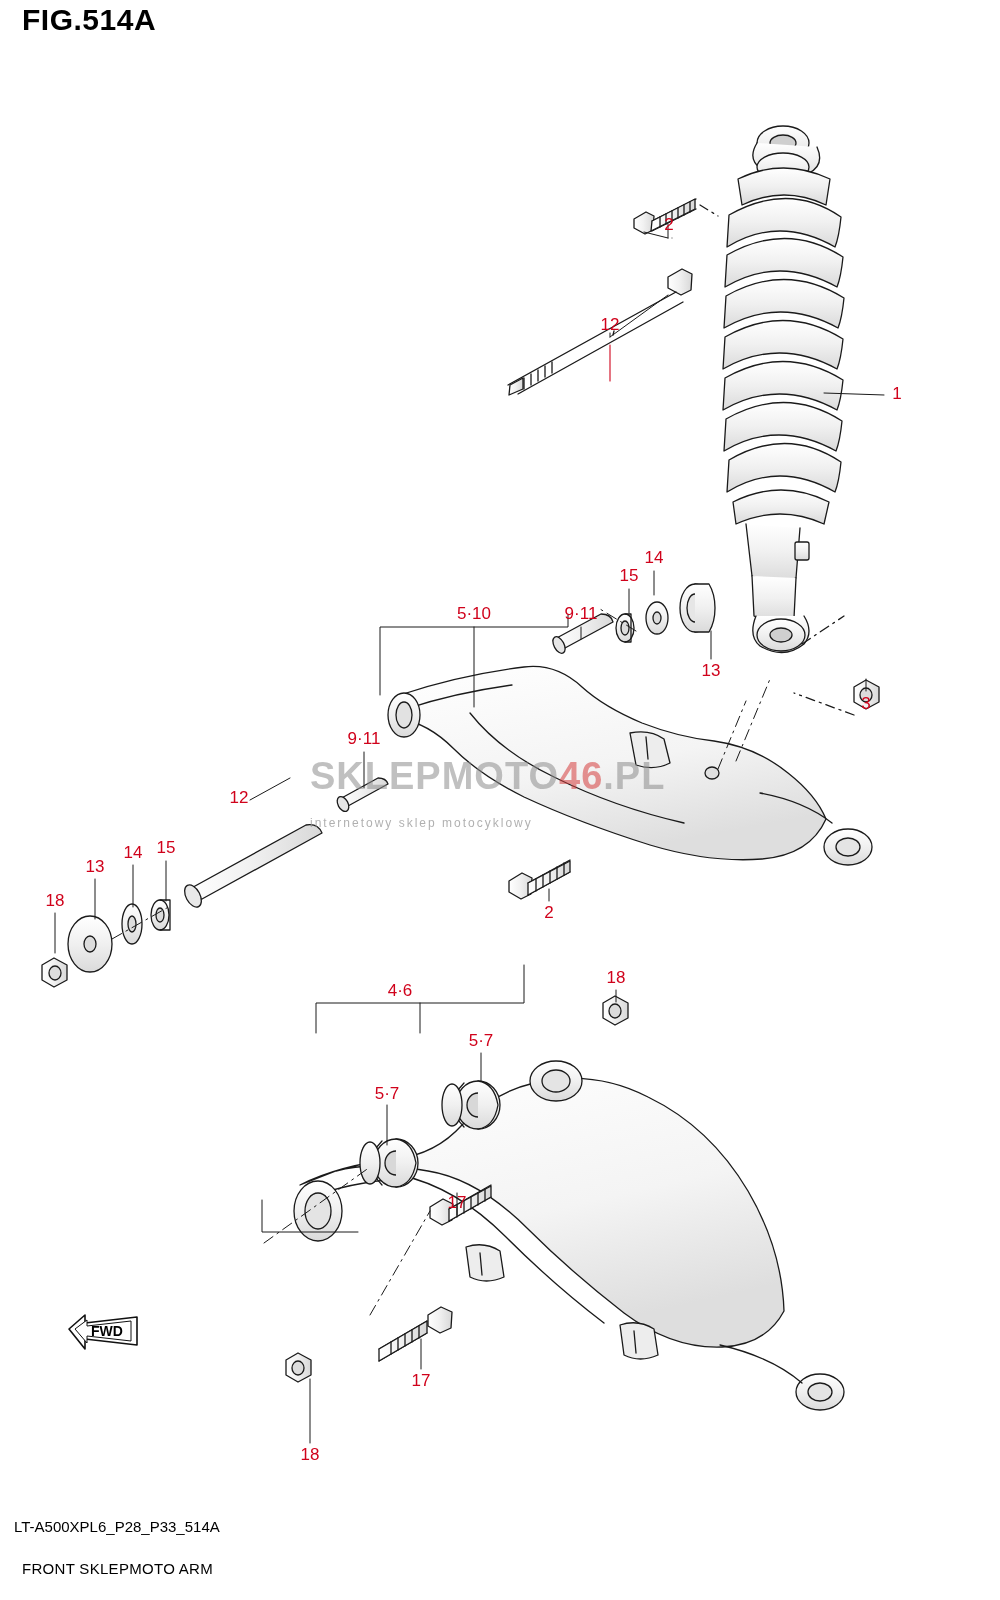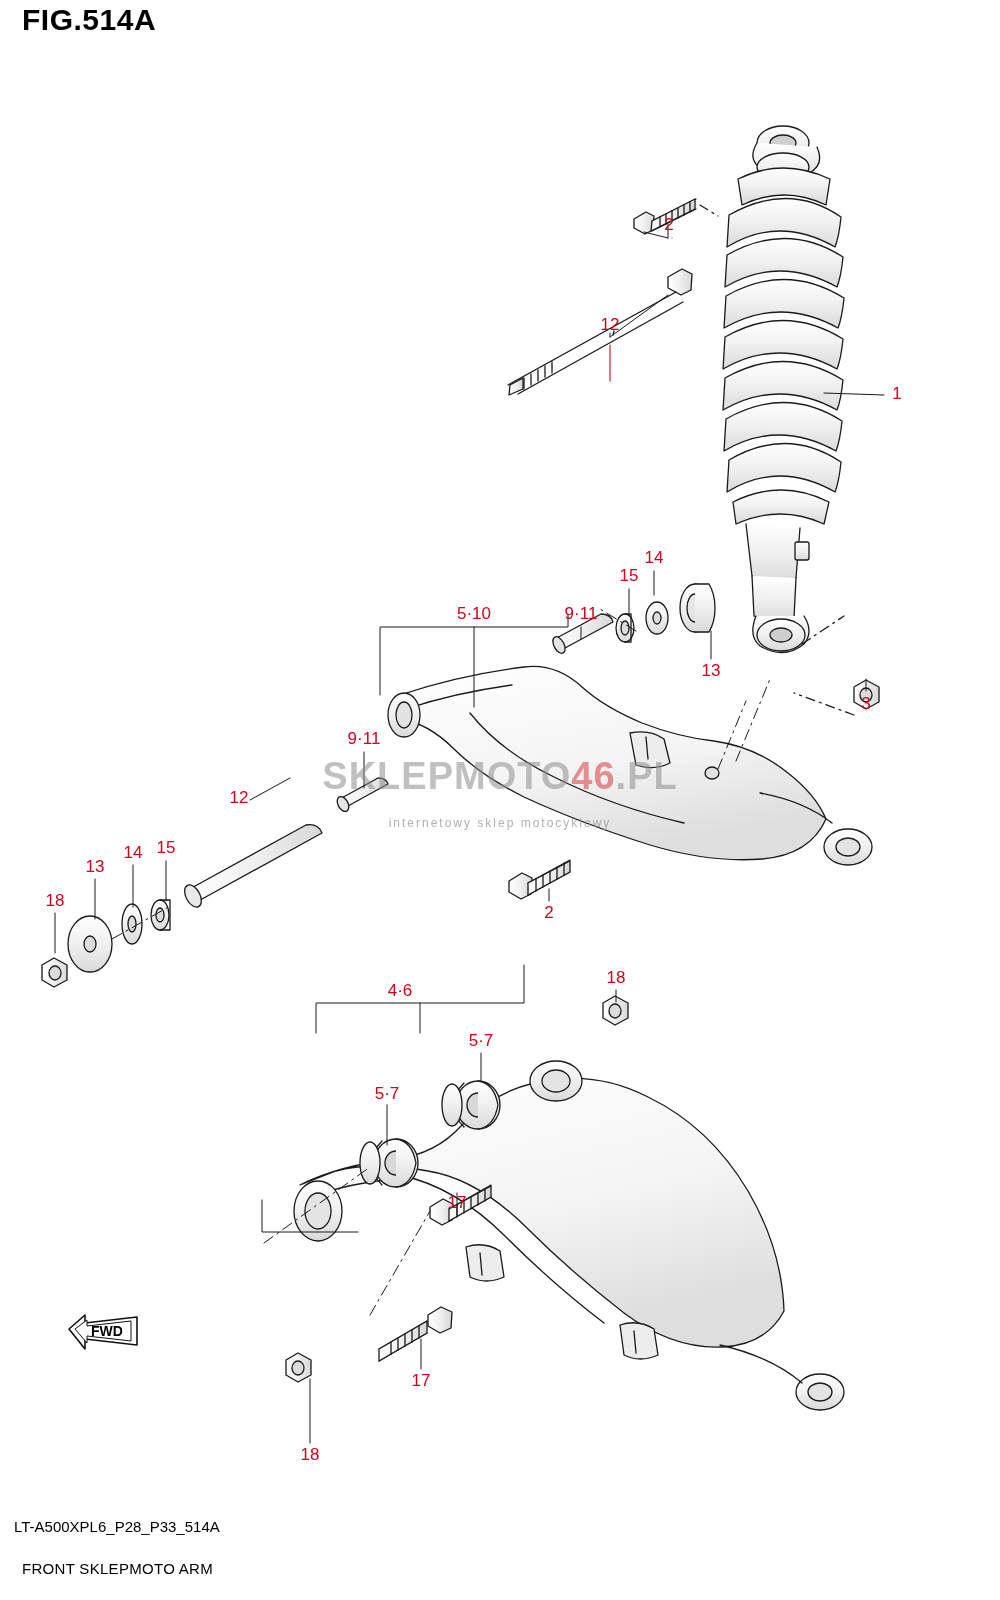--- a/index.html
+++ b/index.html
@@ -31,21 +31,20 @@
     position:absolute;left:14px;top:1518px;
     font-size:15px;font-family:"Liberation Sans", sans-serif;
   }
   #footer-title{
     position:absolute;left:22px;top:1560px;
     font-size:15px;font-family:"Liberation Sans", sans-serif;letter-spacing:0.3px;
   }
   #watermark{
     position:absolute;left:310px;top:755px;
     width:380px;
-    text-align:center;
     pointer-events:none;
   }
   #watermark .wm-main{
     font-size:38px;font-weight:bold;letter-spacing:1px;
     color:rgba(140,140,140,0.55);
     font-family:"Liberation Sans", sans-serif;
   }
   #watermark .wm-main .wm-red{color:rgba(214,60,60,0.55);}
   #watermark .wm-sub{
     font-size:12px;letter-spacing:2px;

